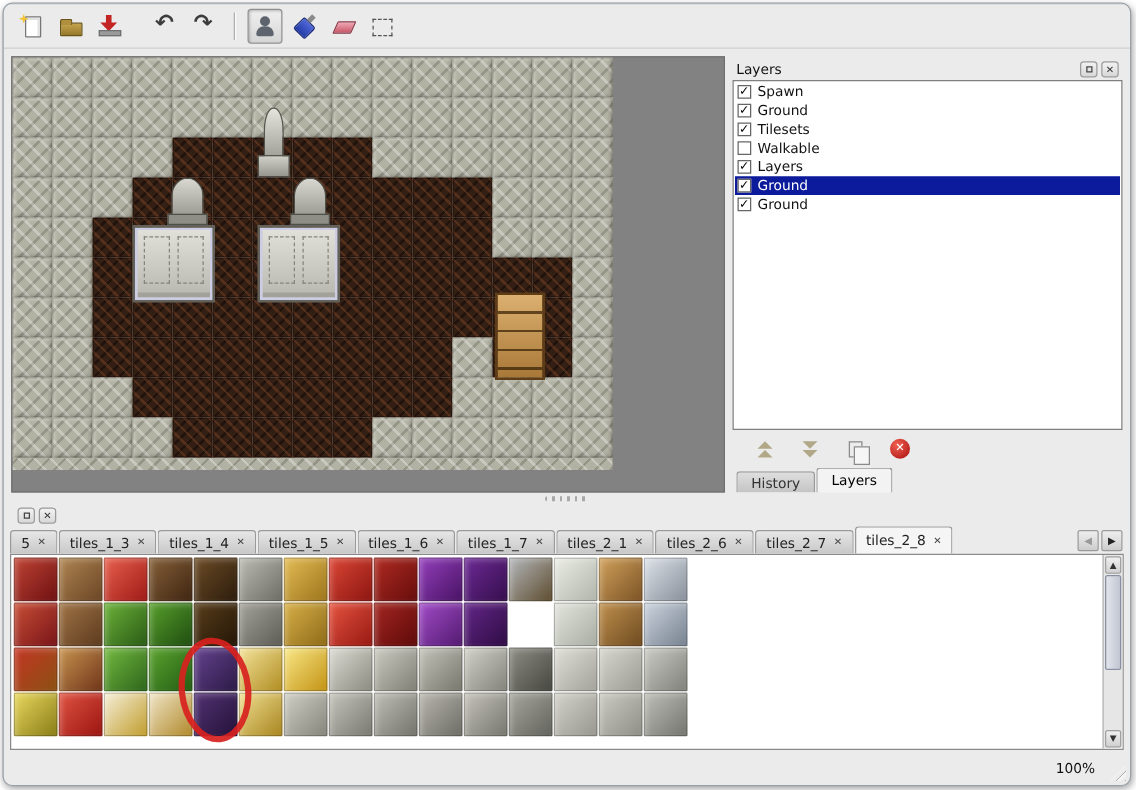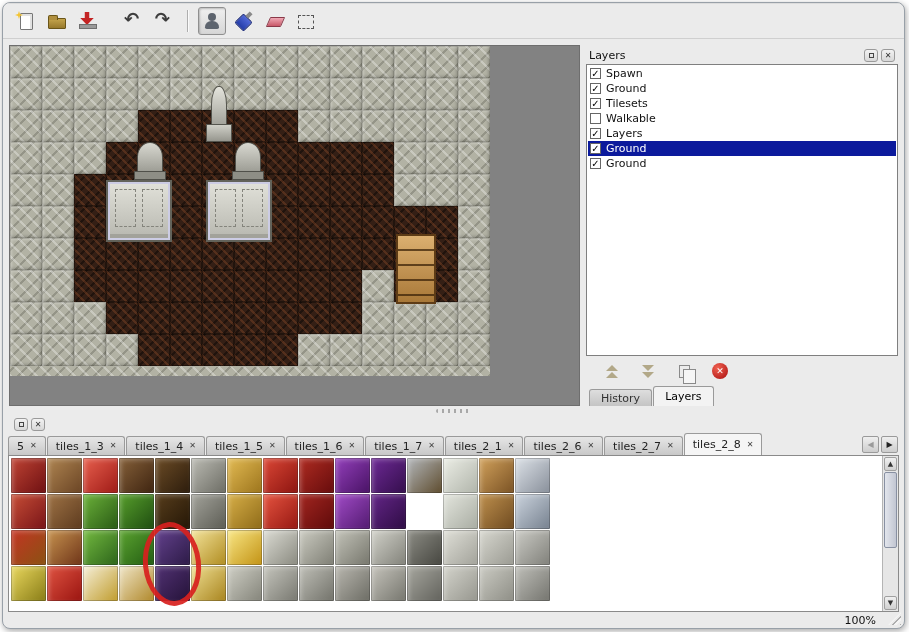--- a/index.html
+++ b/index.html
@@ -143,21 +143,21 @@
     border:5px solid rgba(216,33,30,.92);border-radius:50%;transform:rotate(-6deg);pointer-events:none;}
   .vscroll{position:absolute;right:0;top:0;bottom:0;width:16px;background:#e6e6e6;border-left:1px solid #b4b4b4;
     display:flex;flex-direction:column;}
   .sbtn{height:14px;margin:1px;border:1px solid #a0a0a0;border-radius:2px;font-size:7px;color:#333;
     background:linear-gradient(#f0f0f0,#d0d0d0);display:flex;align-items:center;justify-content:center;flex:none;}
   .vtrack{flex:1;position:relative;margin:0 1px;}
   .vthumb{position:absolute;left:0;right:0;top:0;height:62%;border:1px solid #8890a2;border-radius:2px;
     background:linear-gradient(90deg,#e2e5ec,#c2c6d2);}
 
   
-  .statusbar{height:16px;display:flex;align-items:center;justify-content:flex-end;
+  .statusbar{height:28px;display:flex;align-items:center;justify-content:flex-end;
     padding-right:28px;position:relative;font-size:11px;flex:none;}
   .resize-grip{position:absolute;right:3px;bottom:3px;width:13px;height:13px;
     clip-path:polygon(100% 0,100% 100%,0 100%);
     background:repeating-linear-gradient(135deg,transparent 0 2px,#aeaeae 2px 3px,#f4f4f4 3px 5px);}
 </style>
 </head>
 <body>
 
 <div class="window">
 

